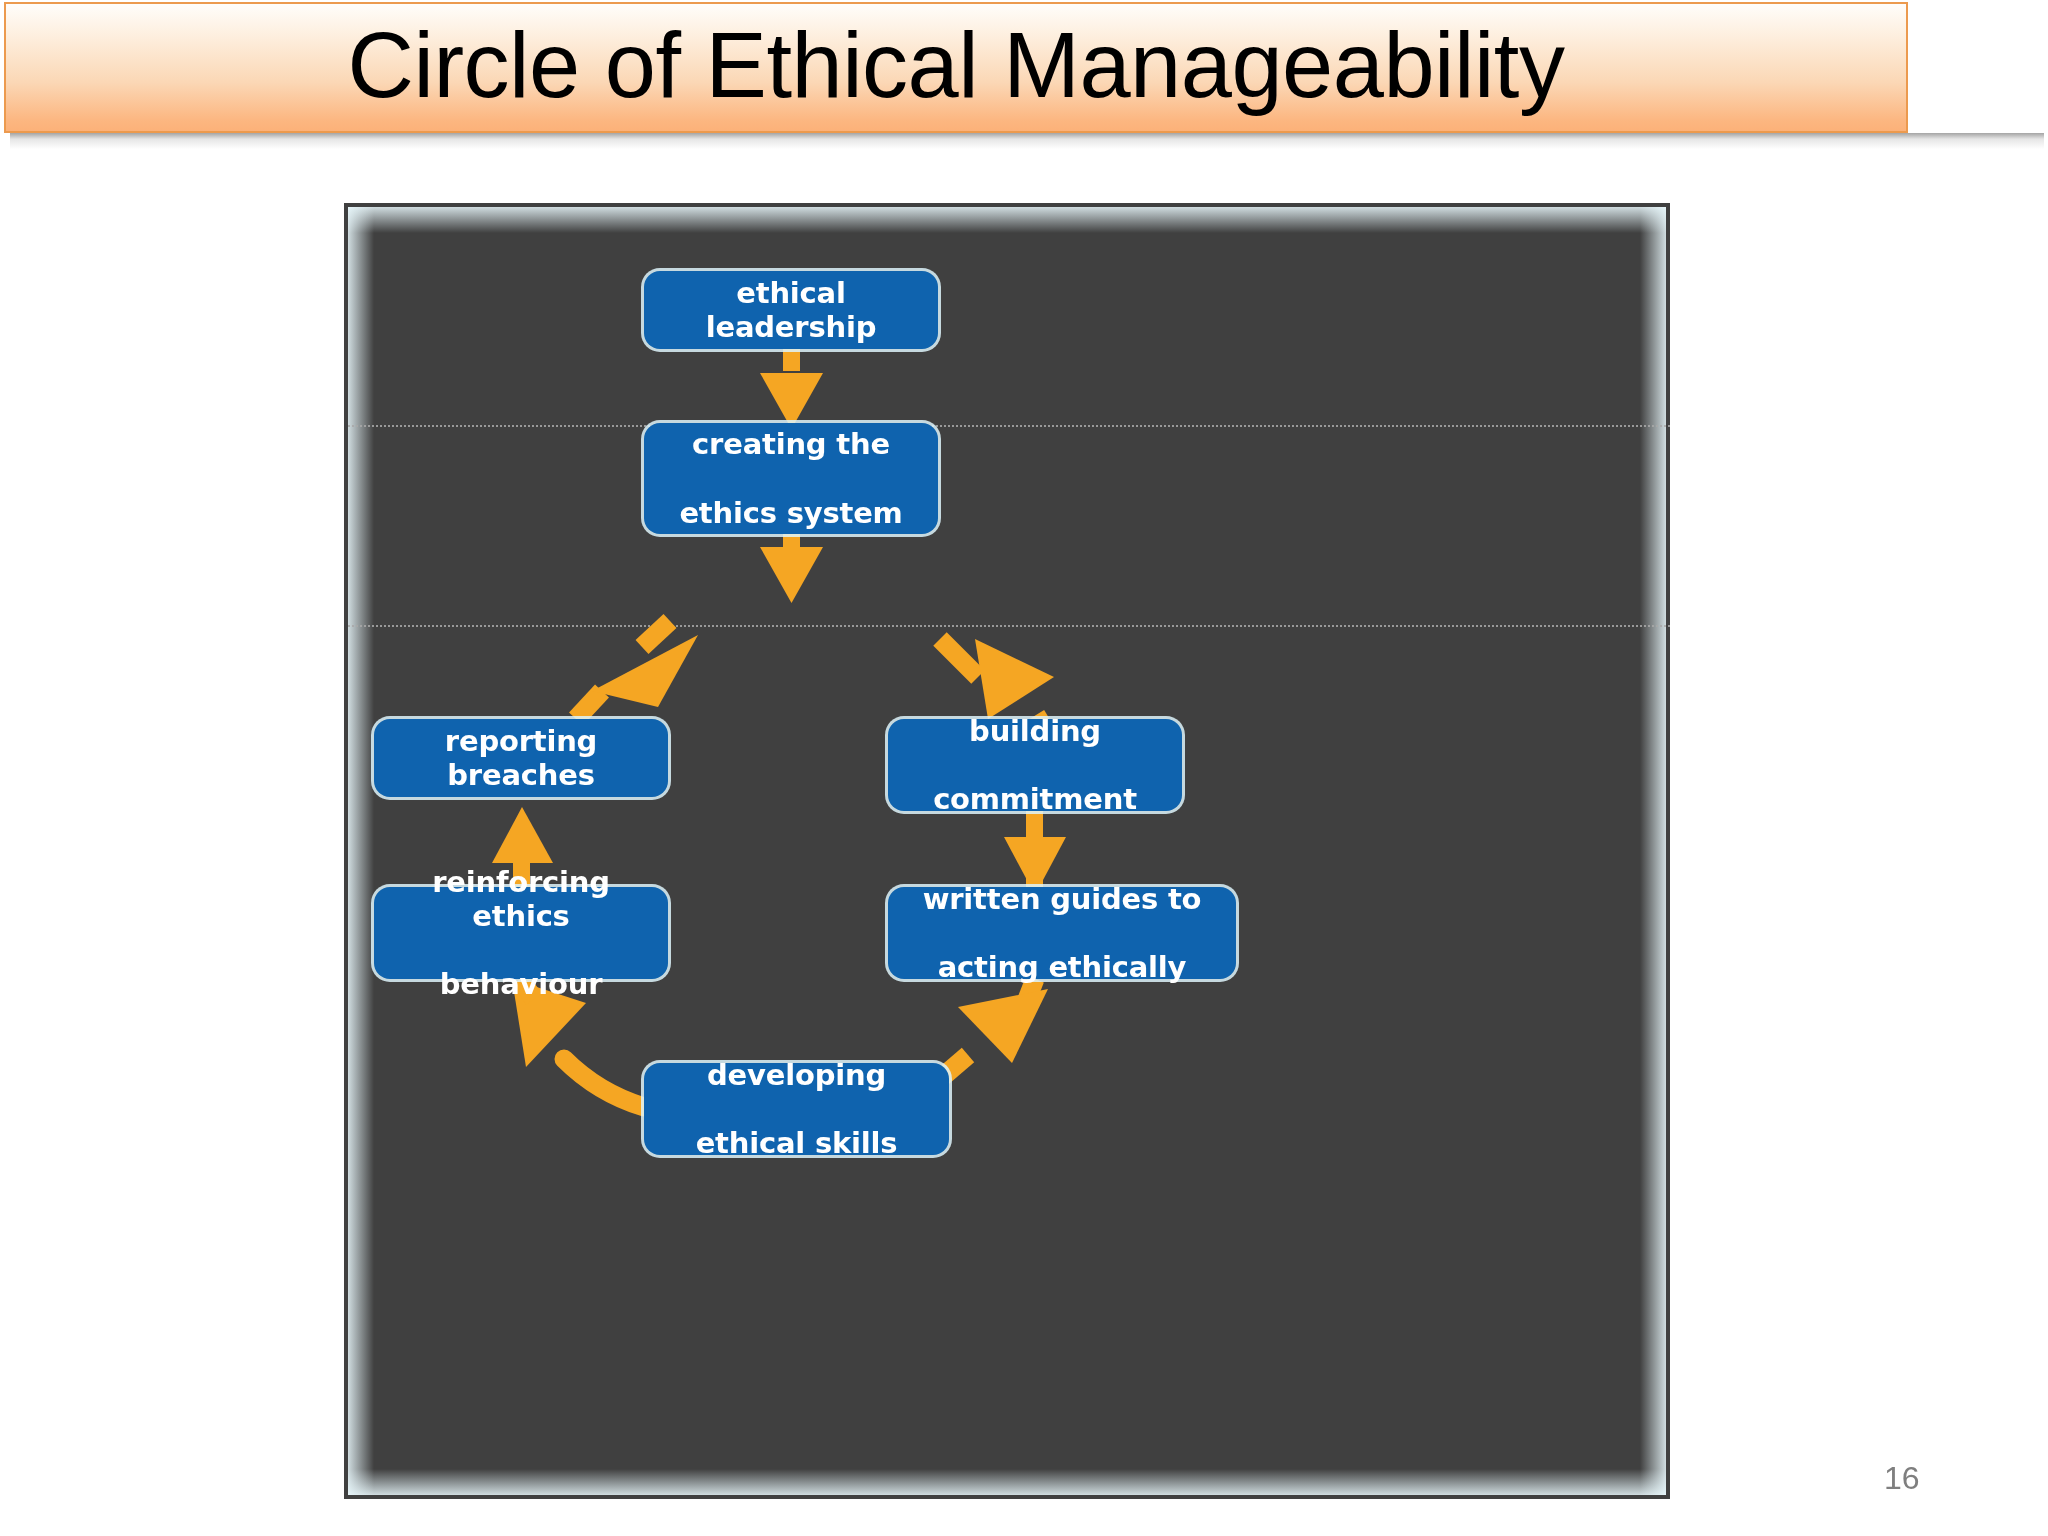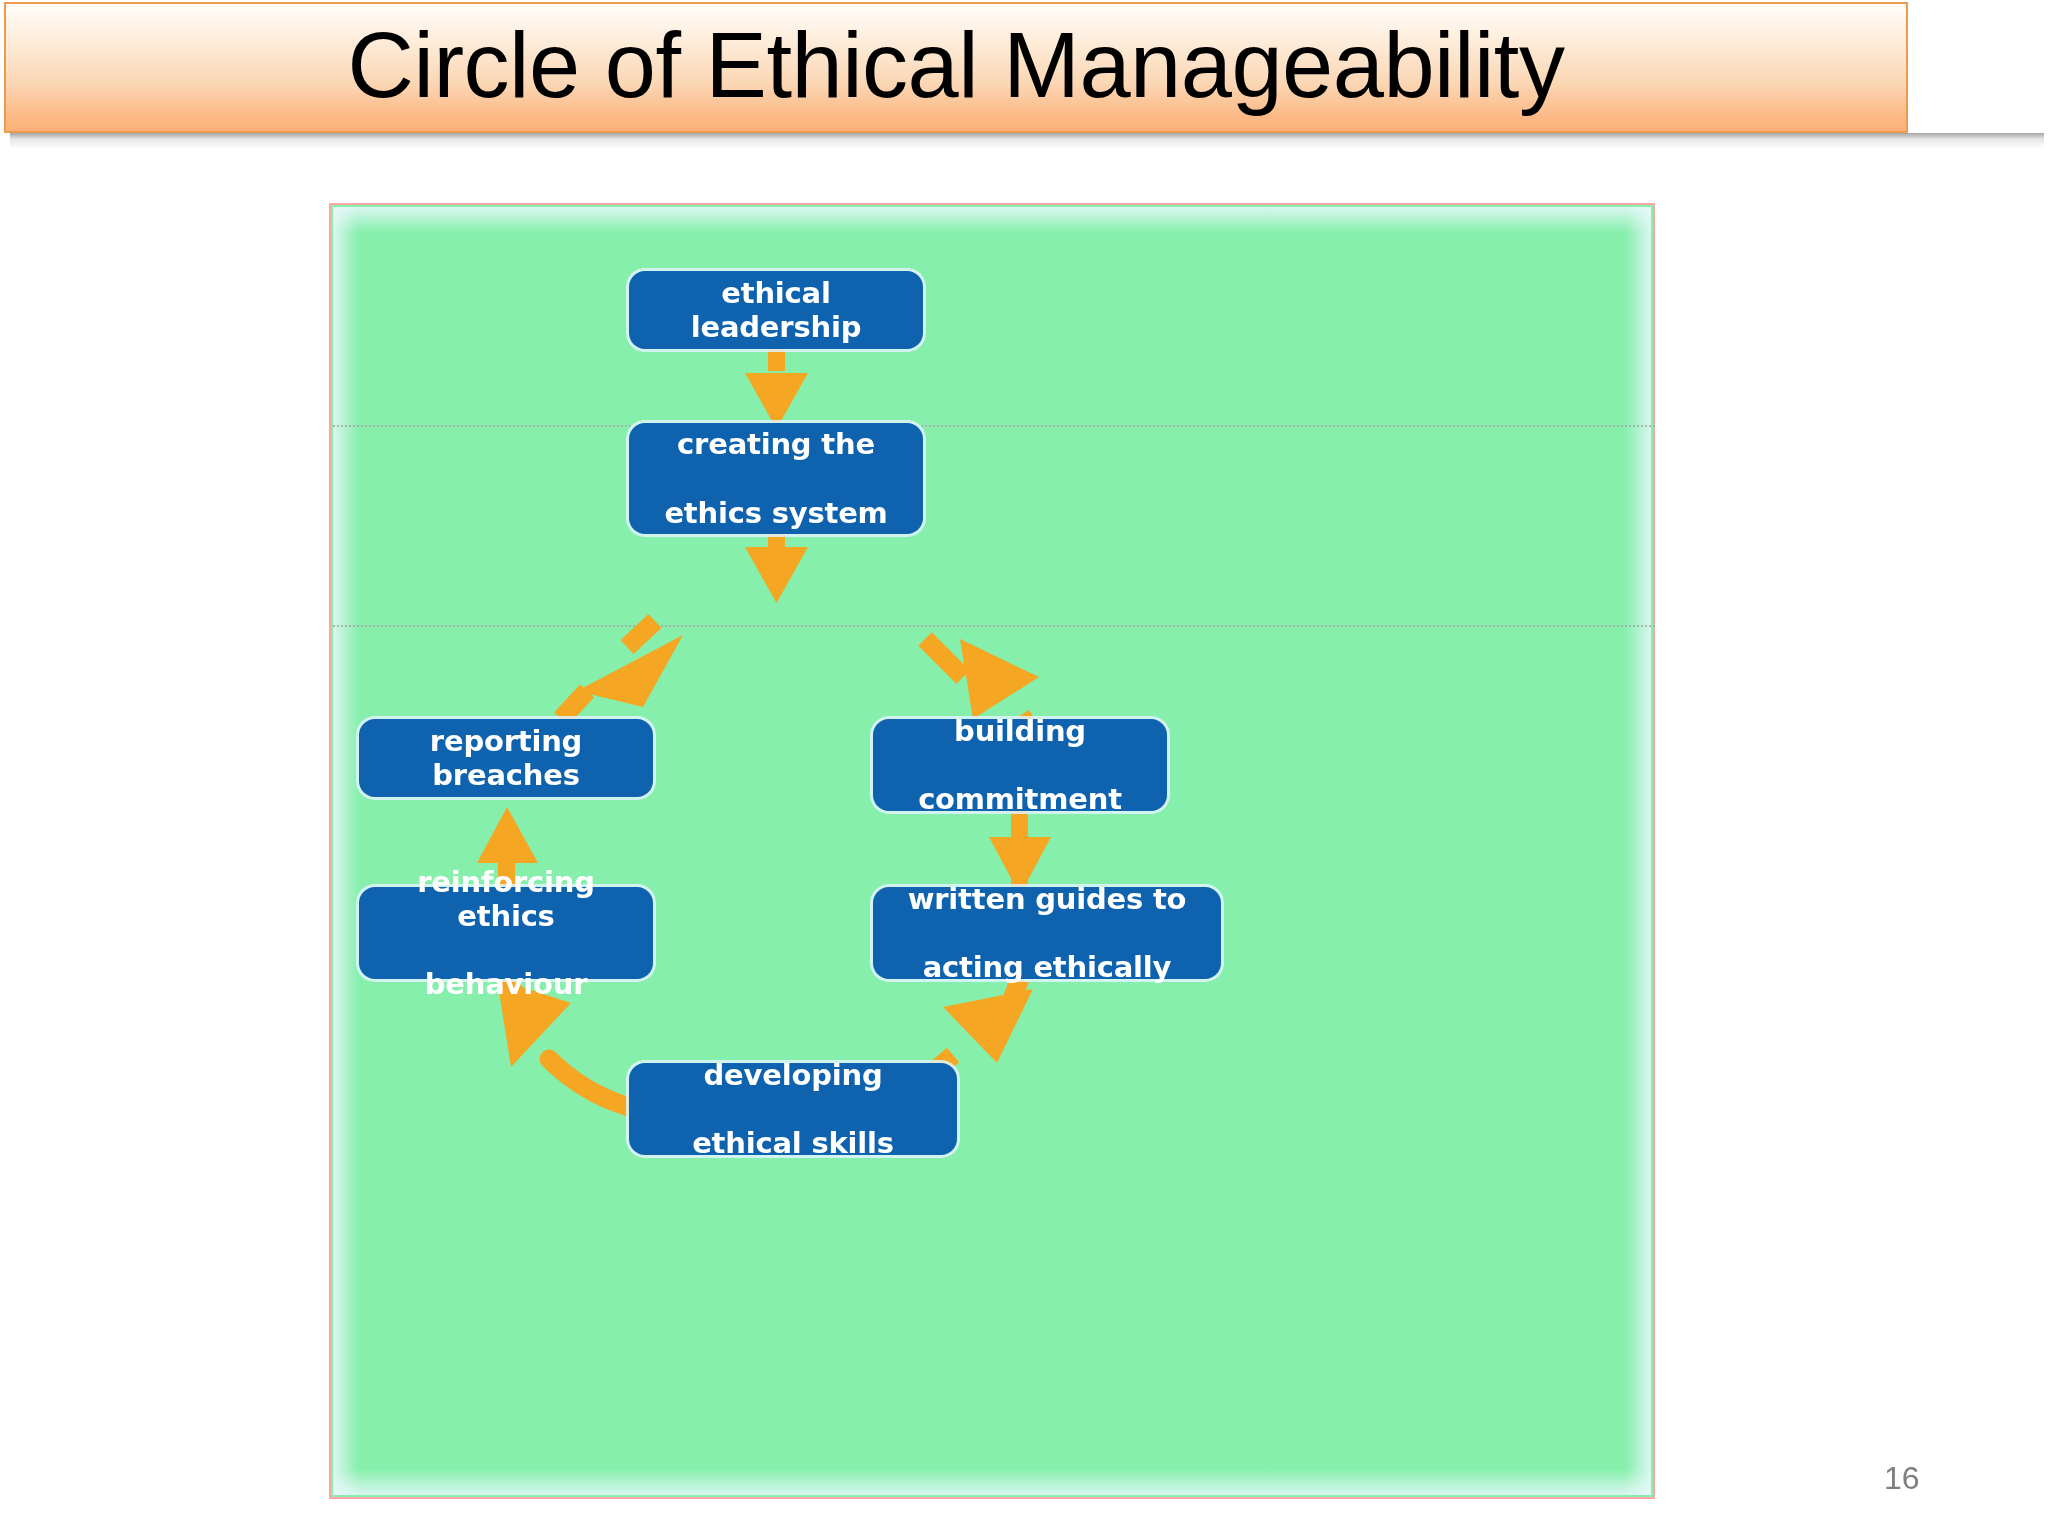--- a/index.html
+++ b/index.html
@@ -49,27 +49,27 @@
     color: #000000;
     letter-spacing: -0.5px;
     line-height: 1;
     white-space: nowrap;
     padding-bottom: 6px;
   }
 
   
   .content-frame {
     position: absolute;
-    left: 329px;
+    left: 344px;
     top: 203px;
     width: 1326px;
     height: 1296px;
     box-sizing: border-box;
-    border: 2px solid #fca5a5;
-    background: #86efac;
+    border: 2px solid #404040;
+    background: #404040;
   }
   .frame-inner-glow {
     position: absolute;
     left: 2px;
     top: 2px;
     right: 2px;
     bottom: 2px;
     background:
       linear-gradient(to right, rgba(233,248,252,0.85) 0px, rgba(255,255,255,0) 26px),
       linear-gradient(to bottom, rgba(233,248,252,0.85) 0px, rgba(255,255,255,0) 26px),
@@ -120,21 +120,21 @@
     z-index: 5;
   }
   .node span { display: block; padding: 0 12px; }
 
   
   .n-leadership  { left: 296px; top: 64px;  width: 294px; height: 78px; }
   .n-creating    { left: 296px; top: 216px; width: 294px; height: 111px; }
   .n-evaluating  { left: 296px; top: 368px; width: 294px; height: 92px; }
   .n-building    { left: 540px; top: 512px; width: 294px; height: 92px; }
   .n-written     { left: 540px; top: 680px; width: 348px; height: 92px; }
-  .n-developing  { left: 296px; top: 856px; width: 328px; height: 92px; }
+  .n-developing  { left: 296px; top: 856px; width: 305px; height: 92px; }
   .n-reinforcing { left:  26px; top: 680px; width: 294px; height: 92px; }
   .n-reporting   { left:  26px; top: 512px; width: 294px; height: 78px; }
 
   
   .page-number {
     position: absolute;
     left: 1884px;
     top: 1452px;
     font-family: "Liberation Sans", sans-serif;
     font-size: 32px;

